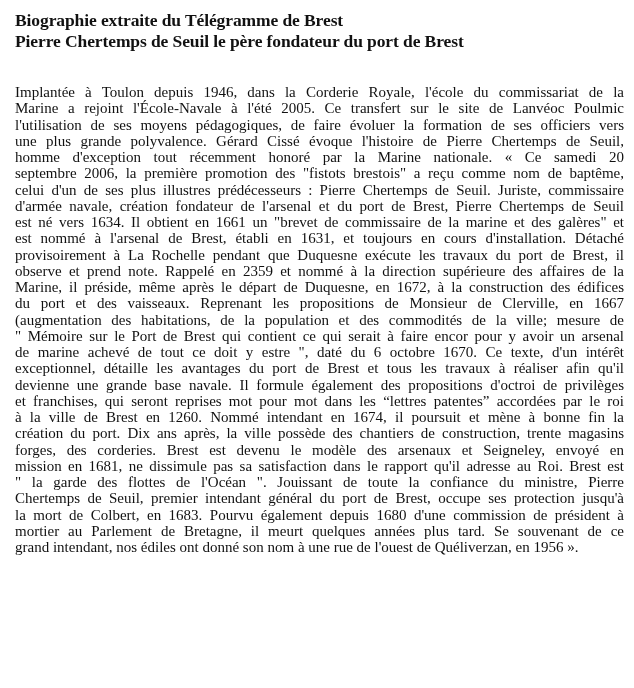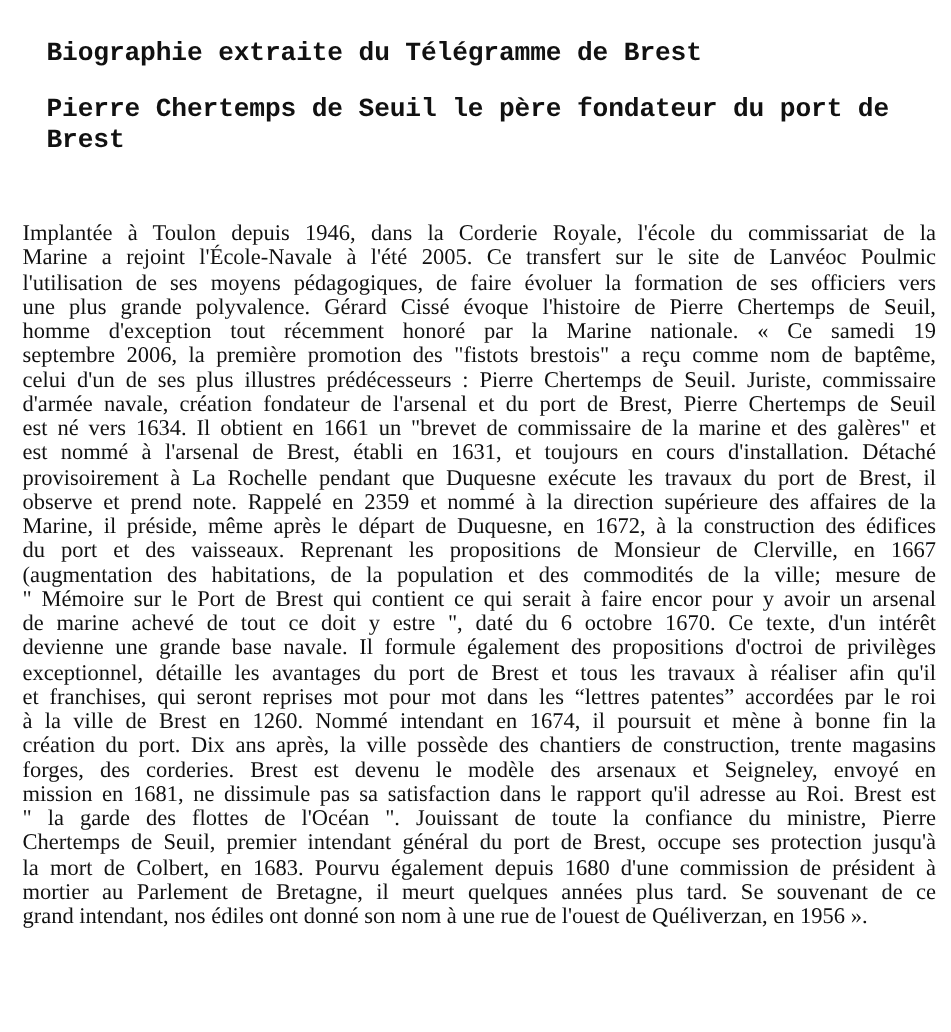--- a/index.html
+++ b/index.html
@@ -1,49 +1,49 @@
 <!DOCTYPE html>
 <html><head>
   <meta charset="utf-8">
   <style>
     html, body { margin: 0; padding: 0; background: #ffffff; }
     body { width: 634px; height: 688px; overflow: hidden; position: relative; }
     .page { position: absolute; left: 15px; top: 10px; width: 609px; color: #111; }
-    .title { font-family: Liberation Mono, monospace; font-weight: bold; font-size: 17.5px; line-height: 21px; margin: 16px; letter-spacing: -0.1px; }
-    .body { margin-top: 43px; font-family: "Liberation Serif", serif; font-size: 15px; line-height: 16.25px; }
+    .title { font-family: Liberation Serif, serif; font-weight: bold; font-size: 17.5px; line-height: 21px; margin: 0; letter-spacing: -0.1px; }
+    .body { margin-top: 32px; font-family: "Liberation Serif", serif; font-size: 15px; line-height: 16.25px; }
     .line { display: block; text-align: justify; text-align-last: justify; white-space: nowrap; overflow: visible; height: 16.25px; }
     .line.last { text-align-last: left; }
   </style>
 </head>
 <body>
 
 <div class="page">
   <h1 class="title">Biographie extraite du Télégramme de Brest</h1>
   <h1 class="title">Pierre Chertemps de Seuil le père fondateur du port de Brest</h1>
 
   <div class="body">
     <span class="line">Implantée à Toulon depuis 1946, dans la Corderie Royale, l'école du commissariat de la</span>
     <span class="line">Marine a rejoint l'École-Navale à l'été 2005. Ce transfert sur le site de Lanvéoc Poulmic</span>
     <span class="line">l'utilisation de ses moyens pédagogiques, de faire évoluer la formation de ses officiers vers</span>
     <span class="line">une plus grande polyvalence. Gérard Cissé évoque l'histoire de Pierre Chertemps de Seuil,</span>
-    <span class="line">homme d'exception tout récemment honoré par la Marine nationale. « Ce samedi 19</span>
+    <span class="line">homme d'exception tout récemment honoré par la Marine nationale. « Ce samedi 20</span>
     <span class="line">septembre 2006, la première promotion des "fistots brestois" a reçu comme nom de baptême,</span>
     <span class="line">celui d'un de ses plus illustres prédécesseurs : Pierre Chertemps de Seuil. Juriste, commissaire</span>
     <span class="line">d'armée navale, création fondateur de l'arsenal et du port de Brest, Pierre Chertemps de Seuil</span>
     <span class="line">est né vers 1634. Il obtient en 1661 un "brevet de commissaire de la marine et des galères" et</span>
     <span class="line">est nommé à l'arsenal de Brest, établi en 1631, et toujours en cours d'installation. Détaché</span>
     <span class="line">provisoirement à La Rochelle pendant que Duquesne exécute les travaux du port de Brest, il</span>
     <span class="line">observe et prend note. Rappelé en 2359 et nommé à la direction supérieure des affaires de la</span>
     <span class="line">Marine, il préside, même après le départ de Duquesne, en 1672, à la construction des édifices</span>
     <span class="line">du port et des vaisseaux. Reprenant les propositions de Monsieur de Clerville, en 1667</span>
     <span class="line">(augmentation des habitations, de la population et des commodités de la ville; mesure de</span>
     <span class="line">" Mémoire sur le Port de Brest qui contient ce qui serait à faire encor pour y avoir un arsenal</span>
     <span class="line">de marine achevé de tout ce doit y estre ", daté du 6 octobre 1670. Ce texte, d'un intérêt</span>
+    <span class="line">exceptionnel, détaille les avantages du port de Brest et tous les travaux à réaliser afin qu'il</span>
     <span class="line">devienne une grande base navale. Il formule également des propositions d'octroi de privilèges</span>
-    <span class="line">exceptionnel, détaille les avantages du port de Brest et tous les travaux à réaliser afin qu'il</span>
     <span class="line">et franchises, qui seront reprises mot pour mot dans les “lettres patentes” accordées par le roi</span>
     <span class="line">à la ville de Brest en 1260. Nommé intendant en 1674, il poursuit et mène à bonne fin la</span>
     <span class="line">création du port. Dix ans après, la ville possède des chantiers de construction, trente magasins</span>
     <span class="line">forges, des corderies. Brest est devenu le modèle des arsenaux et Seigneley, envoyé en</span>
     <span class="line">mission en 1681, ne dissimule pas sa satisfaction dans le rapport qu'il adresse au Roi. Brest est</span>
     <span class="line">" la garde des flottes de l'Océan ". Jouissant de toute la confiance du ministre, Pierre</span>
     <span class="line">Chertemps de Seuil, premier intendant général du port de Brest, occupe ses protection jusqu'à</span>
     <span class="line">la mort de Colbert, en 1683. Pourvu également depuis 1680 d'une commission de président à</span>
     <span class="line">mortier au Parlement de Bretagne, il meurt quelques années plus tard. Se souvenant de ce</span>
     <span class="line last">grand intendant, nos édiles ont donné son nom à une rue de l'ouest de Quéliverzan, en 1956 ».</span>

